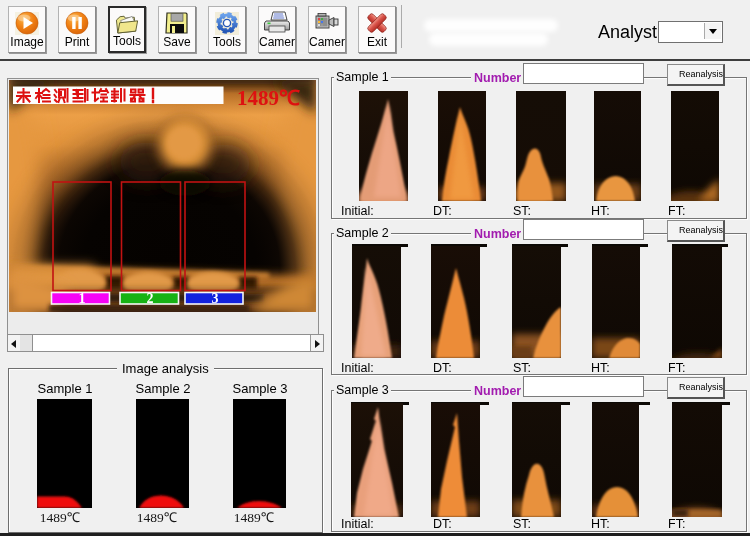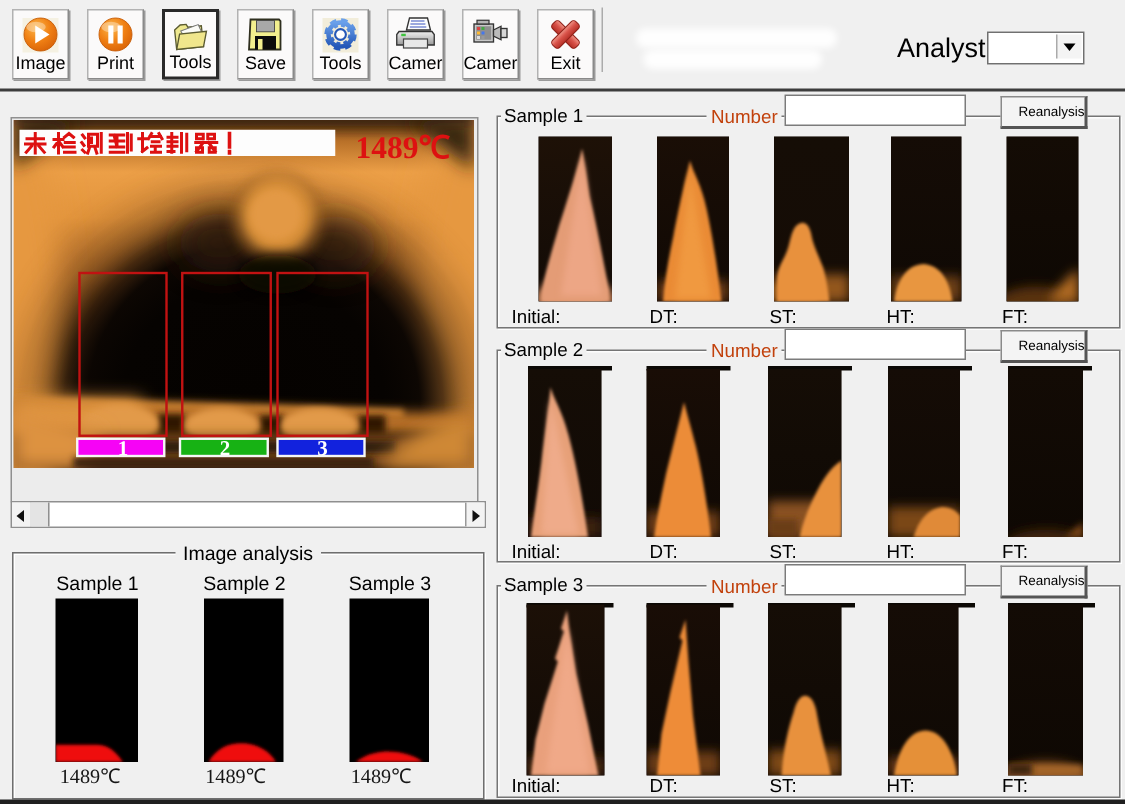--- a/index.html
+++ b/index.html
@@ -6,21 +6,21 @@
   body{width:750px;height:536px;background:#f0f0f0;font-family:"Liberation Sans",sans-serif;overflow:hidden;}
   #app{position:relative;width:750px;height:536px;background:#f0f0f0;overflow:hidden;}
   .abs{position:absolute;}
   
   .tbtn{position:absolute;top:6px;width:36px;height:45px;background:#fbfafa;border:1px solid #b2b2b2;border-right-color:#8a8a8a;border-bottom-color:#8a8a8a;box-shadow:1px 1px 0 #9a9a9a;text-align:center;}
   .tbtn .ic{position:absolute;top:3px;left:50%;transform:translateX(-50%);}
   .tbtn .lb{position:absolute;bottom:3px;left:0;right:0;font-size:12px;color:#000;white-space:nowrap;overflow:hidden;}
   
   .grp{position:absolute;left:331px;width:414px;height:140px;border:1px solid #757575;box-shadow:1px 1px 0 #fdfdfd inset, 1px 1px 0 #fdfdfd;}
   .leg{position:absolute;top:-8px;left:2px;background:#f0f0f0;padding:0 2px;font-size:12.5px;color:#000;}
-  .numlab{position:absolute;top:-7px;left:139px;background:#f0f0f0;padding:0 3px;font-size:12.5px;color:#c2410c;}
+  .numlab{position:absolute;top:-7px;left:139px;background:#f0f0f0;padding:0 3px;font-size:12.5px;color:#a21caf;font-weight:bold;}
   .numinp{position:absolute;top:-15px;left:191px;width:119px;height:19px;background:#fff;border:1px solid #7b7b7b;}
   .rebtn{position:absolute;top:-14px;left:335px;width:55px;height:19px;background:#f4f4f4;border:1px solid #8a8a8a;border-right:2px solid #555;border-bottom:2px solid #555;font-size:9px;text-align:right;line-height:19px;color:#000;}
   .thumb{position:absolute;overflow:hidden;background:#150b04;}
   .tlab{position:absolute;font-size:12.5px;color:#000;}
   
   .blackthumb{position:absolute;top:399px;height:109px;background:#000;overflow:hidden;}
   .slab{position:absolute;top:381px;font-size:13px;color:#000;text-align:center;}
   .templab{position:absolute;top:508px;font-size:13.5px;font-family:"Liberation Serif",serif;color:#161616;text-align:center;}
 </style>
 </head>

